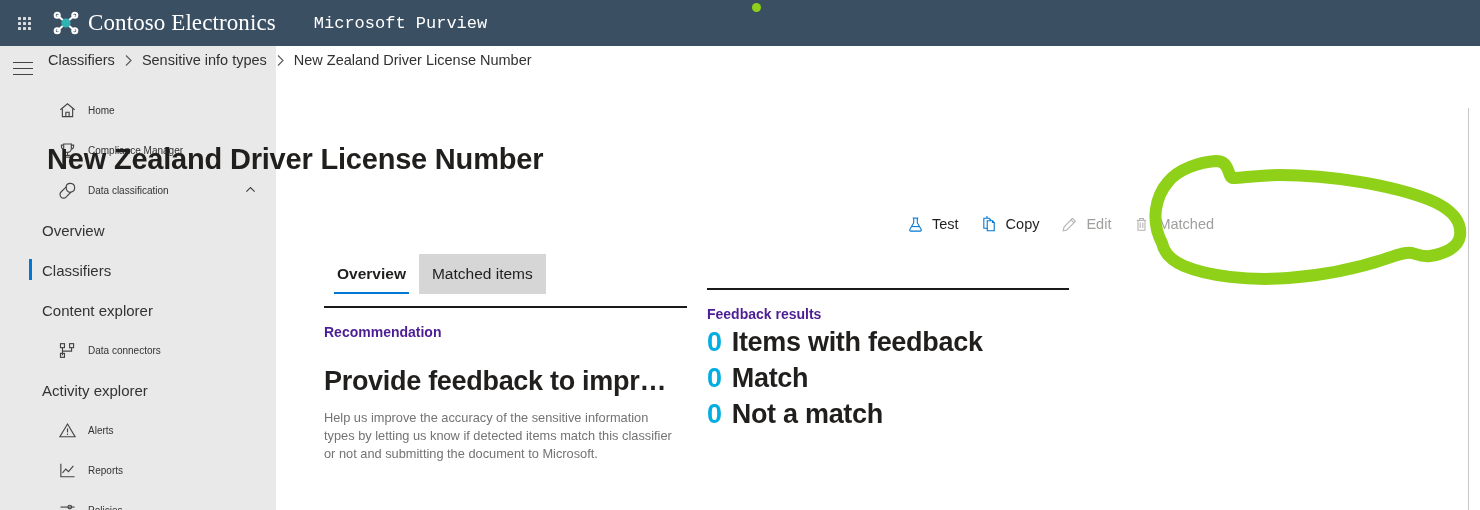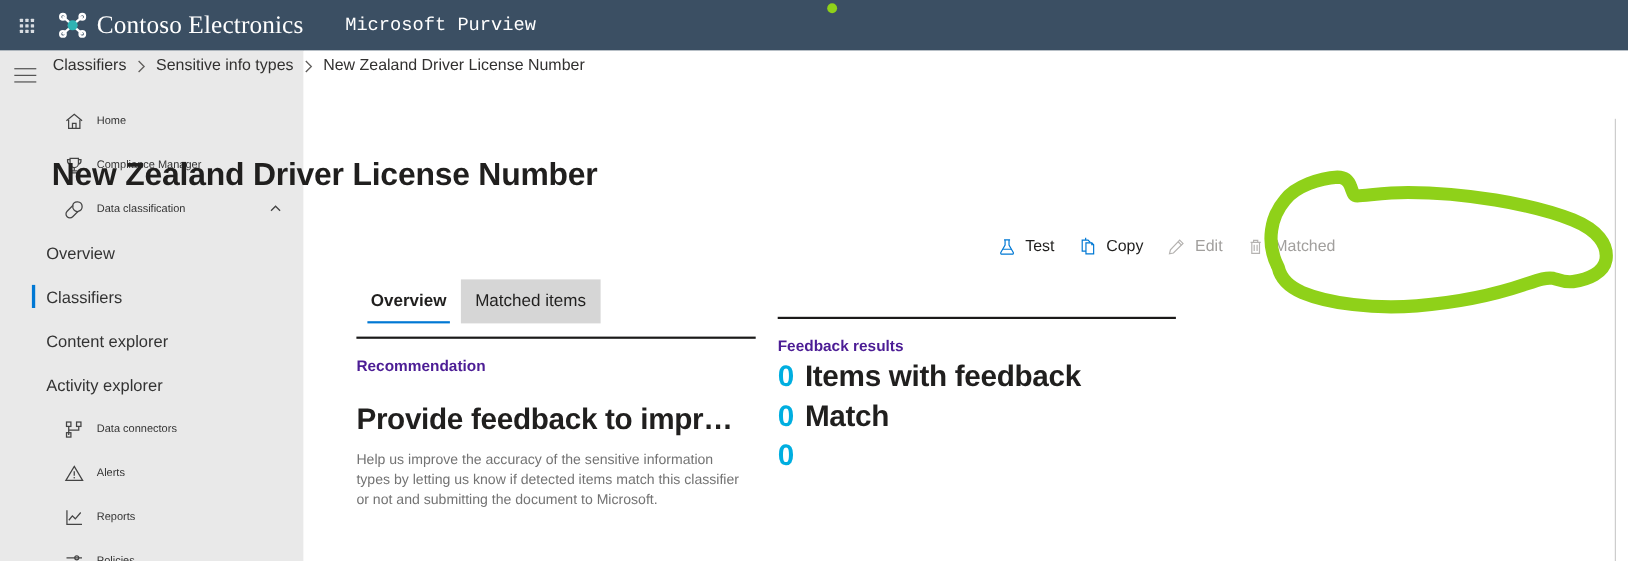--- a/index.html
+++ b/index.html
@@ -311,35 +311,35 @@
   </div>
 
   <div class="nav-item sub selected">
     <span class="nav-label">Classifiers</span>
   </div>
 
   <div class="nav-item sub">
     <span class="nav-label">Content explorer</span>
   </div>
 
-  <div class="nav-item sub">
-    <span class="nav-label">Activity explorer</span>
-  </div>
-
   <div class="nav-item">
     <span class="nav-ico">
       <svg width="19" height="19" viewBox="0 0 20 20" fill="none" stroke="#444" stroke-width="1.2">
         <rect x="2.6" y="2.8" width="4.2" height="4.2"></rect>
         <rect x="12.2" y="2.8" width="4.2" height="4.2"></rect>
         <rect x="2.6" y="13.0" width="4.2" height="4.2"></rect>
         <path d="M4.7 7.0 V15.1"></path>
         <path d="M4.7 10.6 H14.3 V7.0"></path>
       </svg>
     </span>
     <span class="nav-label">Data connectors</span>
+  </div>
+
+  <div class="nav-item sub">
+    <span class="nav-label">Activity explorer</span>
   </div>
 
   <div class="nav-item">
     <span class="nav-ico">
       <svg width="19" height="19" viewBox="0 0 20 20" fill="none" stroke="#444" stroke-width="1.2">
         <path d="M10 3.2 L18 16.6 H2 Z"></path>
         <path d="M10 7.8 V12"></path>
         <circle cx="10" cy="14" r="0.75" fill="#444" stroke="none"></circle>
       </svg>
     </span>
@@ -463,20 +463,21 @@
   <div class="fb-row">
     <span class="fb-num">0</span>
     <span>Items with feedback</span>
   </div>
   <div class="fb-row">
     <span class="fb-num">0</span>
     <span>Match</span>
   </div>
   <div class="fb-row">
     <span class="fb-num">0</span>
+    <span>Not a match</span>
   </div>
 </div>
 
 <div id="annotation">
   <svg width="350" height="145" viewBox="0 0 350 145" fill="none">
     <path d="M32 95
              C 20 72, 26 48, 38 34
              C 48 21, 70 14, 86 13
              C 92 13, 96 16, 98 22
              C 100 27, 100 30, 104 30

